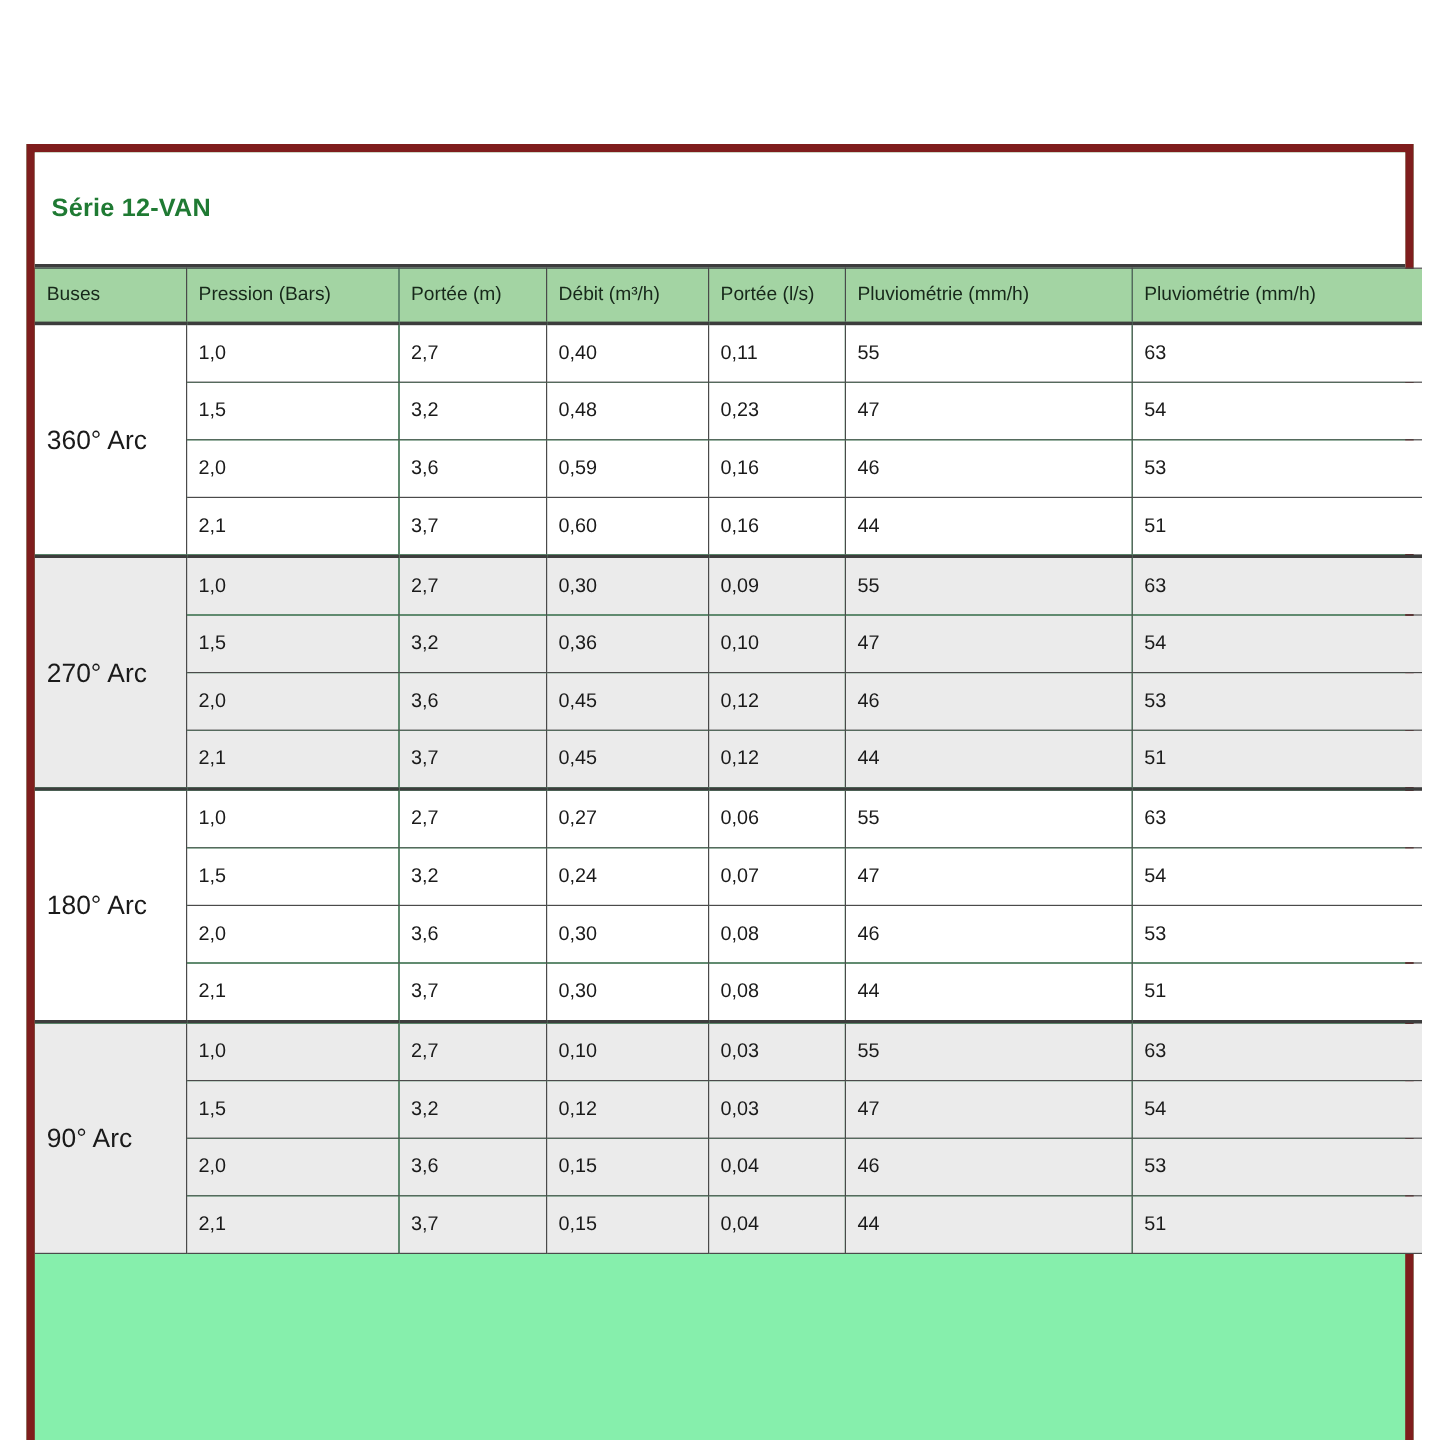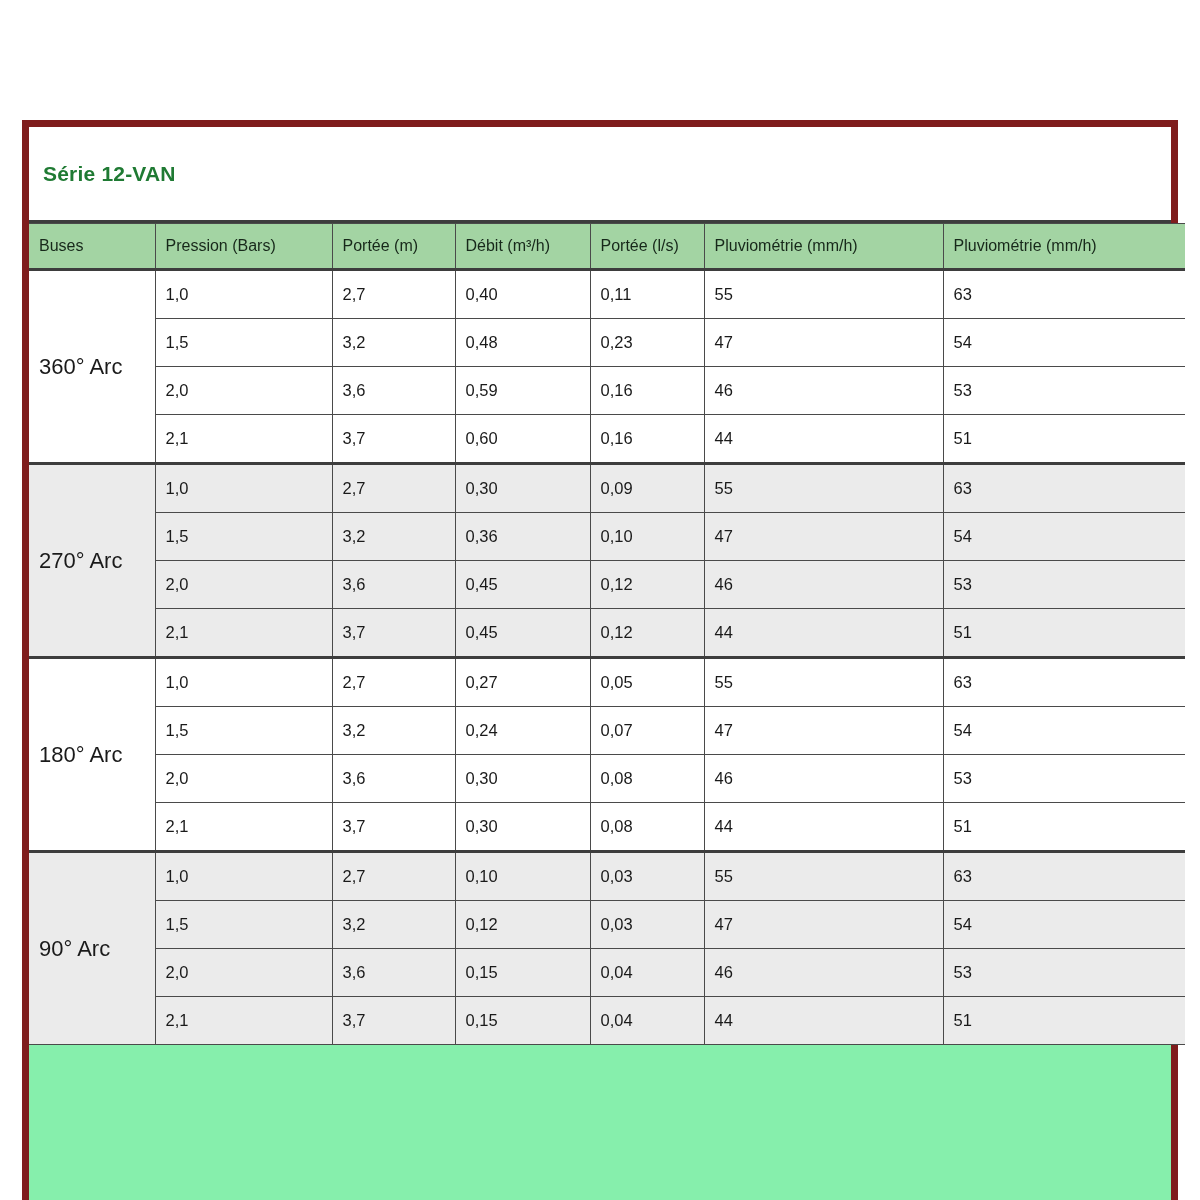--- a/index.html
+++ b/index.html
@@ -196,21 +196,21 @@
           <td>0,45</td>
           <td>0,12</td>
           <td>44</td>
           <td>51</td>
         </tr>
         <tr class="plain sect-start">
           <td class="arc-label" rowspan="4">180° Arc</td>
           <td>1,0</td>
           <td>2,7</td>
           <td>0,27</td>
-          <td>0,05</td>
+          <td>0,06</td>
           <td>55</td>
           <td>63</td>
         </tr>
         <tr class="plain">
           <td>1,5</td>
           <td>3,2</td>
           <td>0,24</td>
           <td>0,07</td>
           <td>47</td>
           <td>54</td>

